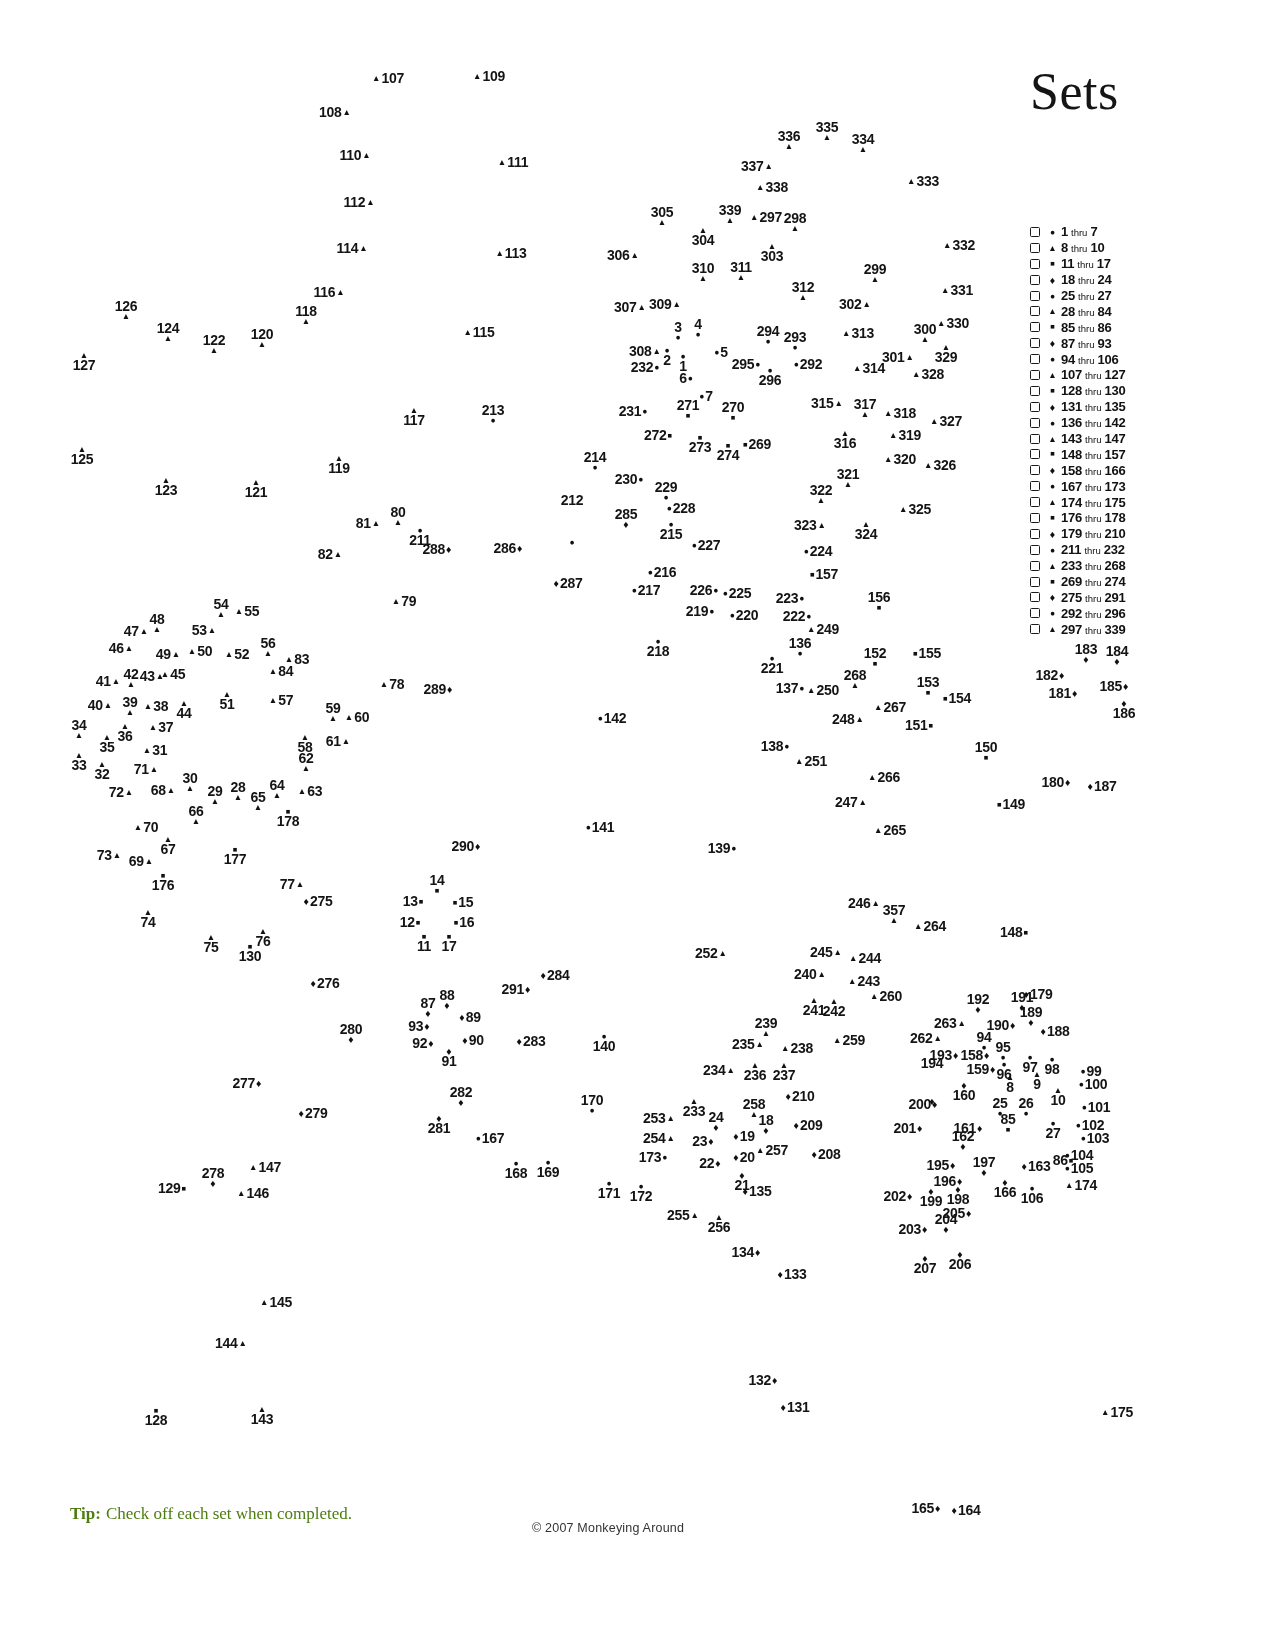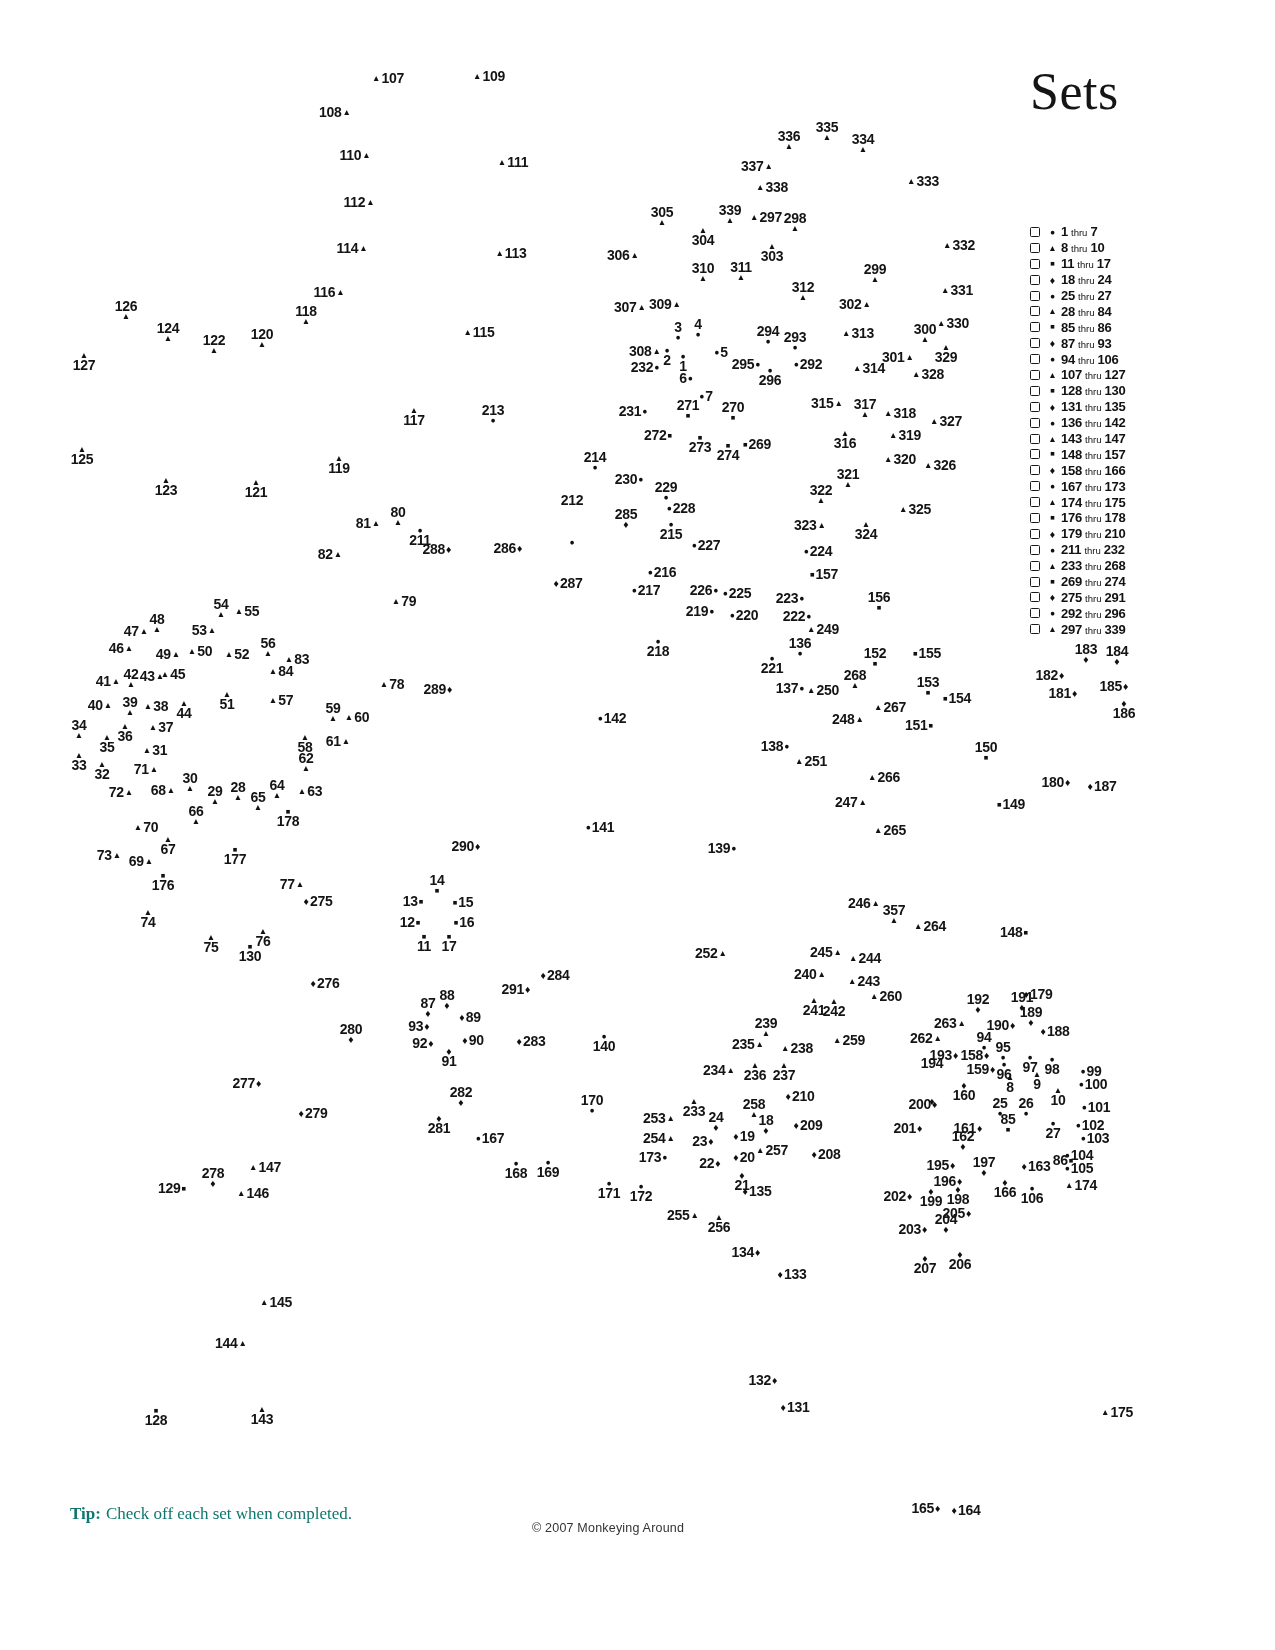--- a/index.html
+++ b/index.html
@@ -24,21 +24,21 @@
   .dot.va,.dot.vb{flex-direction:column;}
   .dot.hl,.dot.hr{gap:1px;}
   .dot .n{font-weight:700;font-size:14px;line-height:13px;letter-spacing:-0.3px;color:#141414;}
   .dot .m{line-height:7px;color:#111;}
   .mk-circle{font-size:8.5px;}
   .mk-triangle{font-size:8.5px;}
   .mk-square{font-size:7.5px;}
   .mk-diamond{font-size:10.5px;}
   
   .tip{position:absolute;left:70px;top:1504px;font-family:"Liberation Serif",serif;
-       font-size:17px;color:#0f766e;}
+       font-size:17px;color:#4d7c0f;}
   .tip .tip-label{font-weight:700;}
   .tip .tip-text{margin-left:5px;}
   .copyright{position:absolute;left:532px;top:1521px;font-size:12.5px;color:#333;
        letter-spacing:0.2px;}
 </style>
 </head>
 <body>
 
 <div class="page">
   <div class="title">Sets</div>

